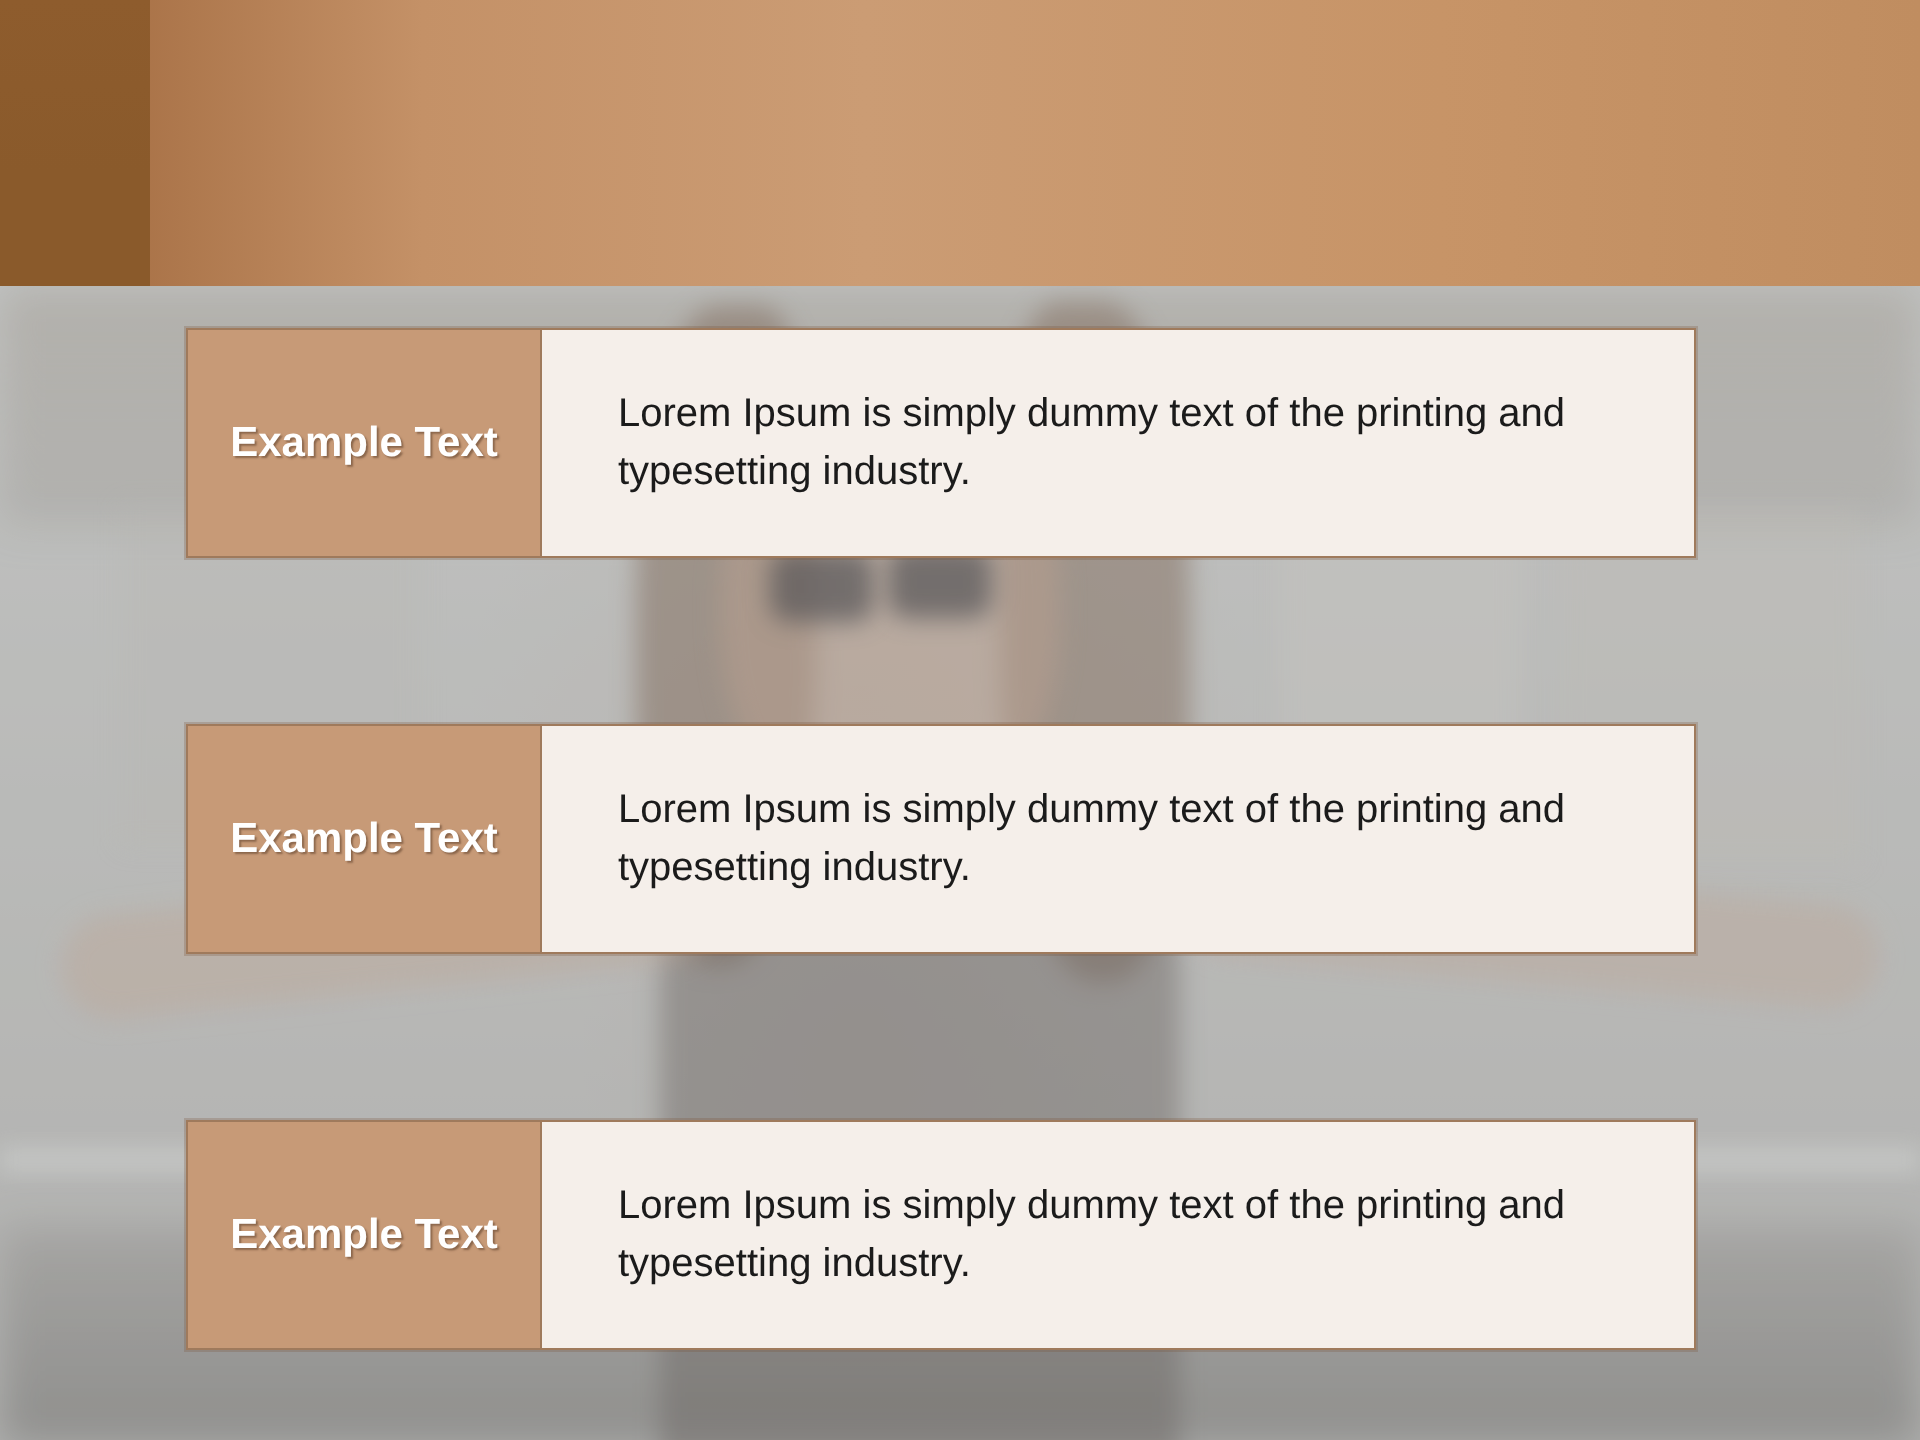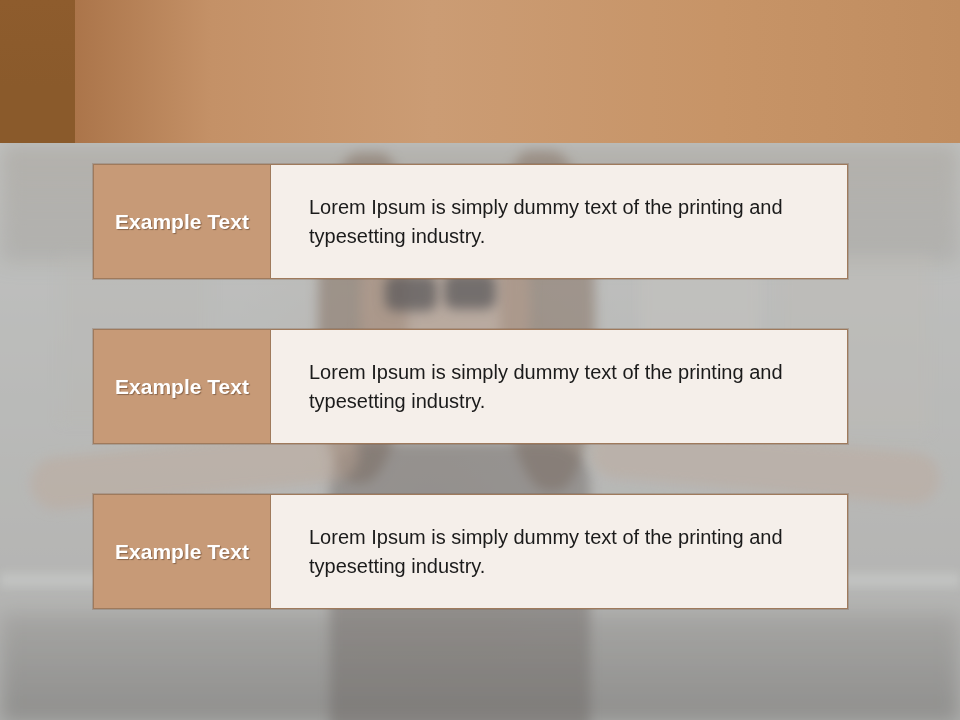--- a/index.html
+++ b/index.html
@@ -155,21 +155,21 @@
     position: absolute;
     left: 93px;
     top: 164px;
     width: 755px;
   }
   .row {
     display: flex;
     align-items: stretch;
     width: 755px;
     height: 115px;
-    margin-bottom: 50px;
+    margin-bottom: 83px;
     box-shadow: 0 0 0 1px rgba(120,80,50,0.25);
   }
   .row-label {
     width: 178px;
     flex: 0 0 178px;
     background: #c79a77;
     border: 1px solid #9f7a5c;
     box-sizing: border-box;
     display: flex;
     align-items: center;

